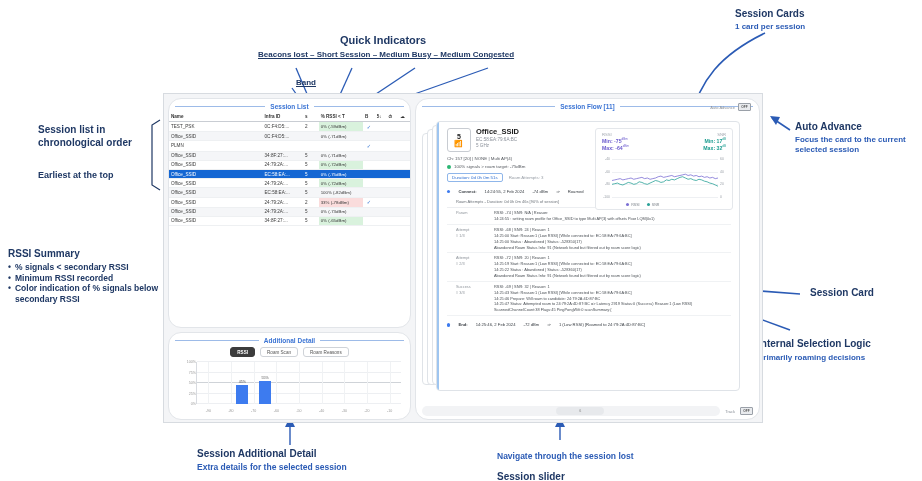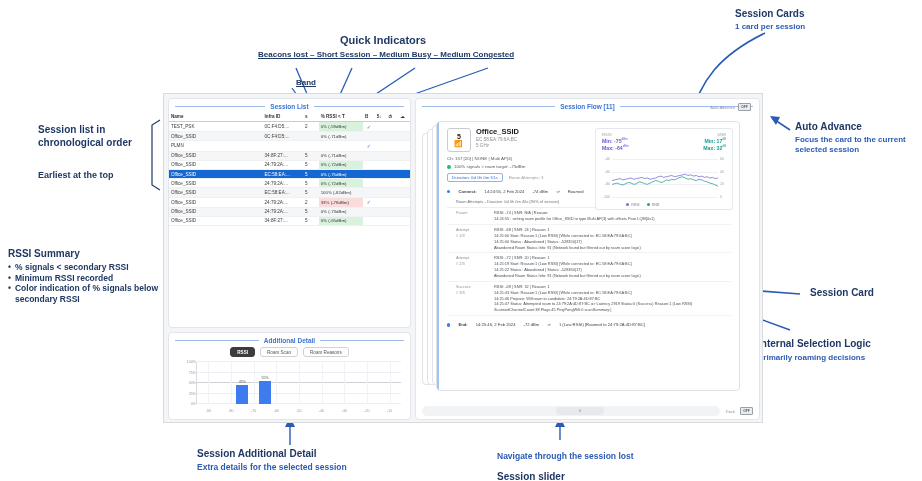--- a/index.html
+++ b/index.html
@@ -9,21 +9,21 @@
   
   .anno{position:absolute;color:#1f3864;font-weight:bold;line-height:1.25;
         font-family:"Liberation Sans", sans-serif;}
   .anno.blue{color:#2b5bb5;}
   .svg-lines{position:absolute;left:0;top:0;width:922px;height:481px;pointer-events:none;}
 
   
   .app{position:absolute;left:163px;top:93px;width:600px;height:330px;
        background:#f4f5f7;border:1px solid #d7dbe0;box-sizing:border-box;}
 
-  .panel{position:absolute;background:#ffffff;border:1px solid #e2e5e9;border-radius:4px;box-sizing:border-box;}
+  .panel{position:absolute;background:#ffffff;border:1px solid #e2e5e9;border-radius:13px;box-sizing:border-box;}
 
   
   .p-list{left:4px;top:4px;width:243px;height:230px;}
   
   .p-detail{left:4px;top:238px;width:243px;height:88px;}
   
   .p-flow{left:251px;top:4px;width:345px;height:322px;}
 
   .sec-title{display:flex;align-items:center;gap:5px;padding:4px 6px 2px 6px;}
   .sec-title .rule{flex:1;height:1px;background:#9dbbe8;}

